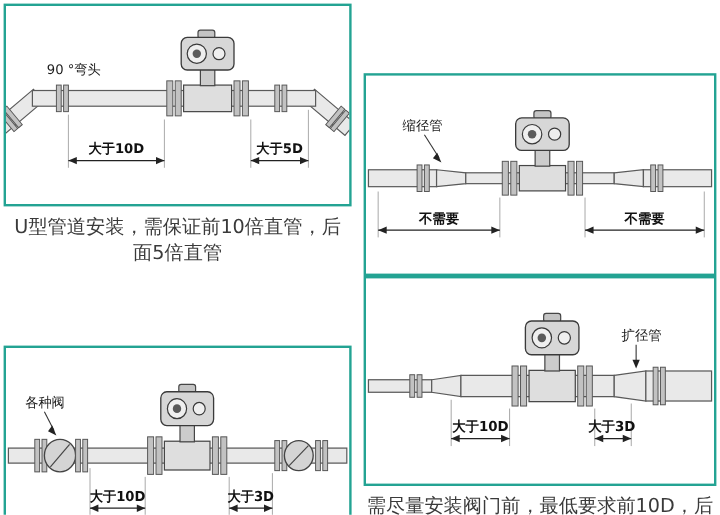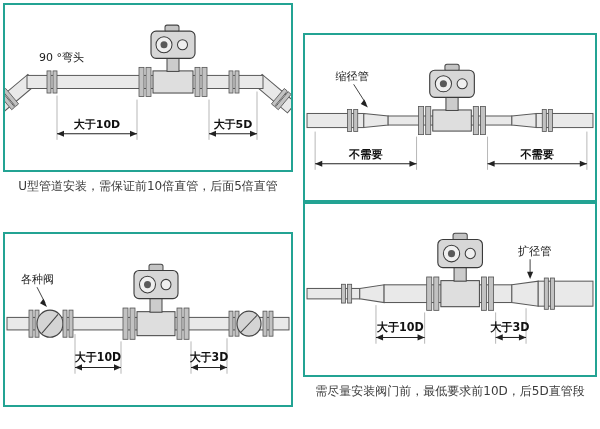--- a/index.html
+++ b/index.html
@@ -17,21 +17,21 @@
   .frame {
     border: 2px solid #23a393;
     box-sizing: border-box;
     height: 169px;
     background: #fff;
   }
   .row-bottom .frame { height: 175px; }
   .frame svg { display: block; width: 100%; height: 100%; }
   .caption {
     text-align: center;
-    font-size: 12px;
+    font-size: 16px;
     color: #3a3a3a;
     padding: 6px 2px 7px 2px;
     line-height: 1.4;
   }
   .caption.two-line { padding: 5px 2px 3px 2px; }
 
   
   .pipe   { fill: #e9e9e9; stroke: #5a5a5a; stroke-width: 1; }
   .flange { fill: #c2c2c2; stroke: #555555; stroke-width: 0.8; }
   .meter-body { fill: #dedede; stroke: #464646; stroke-width: 1; }

